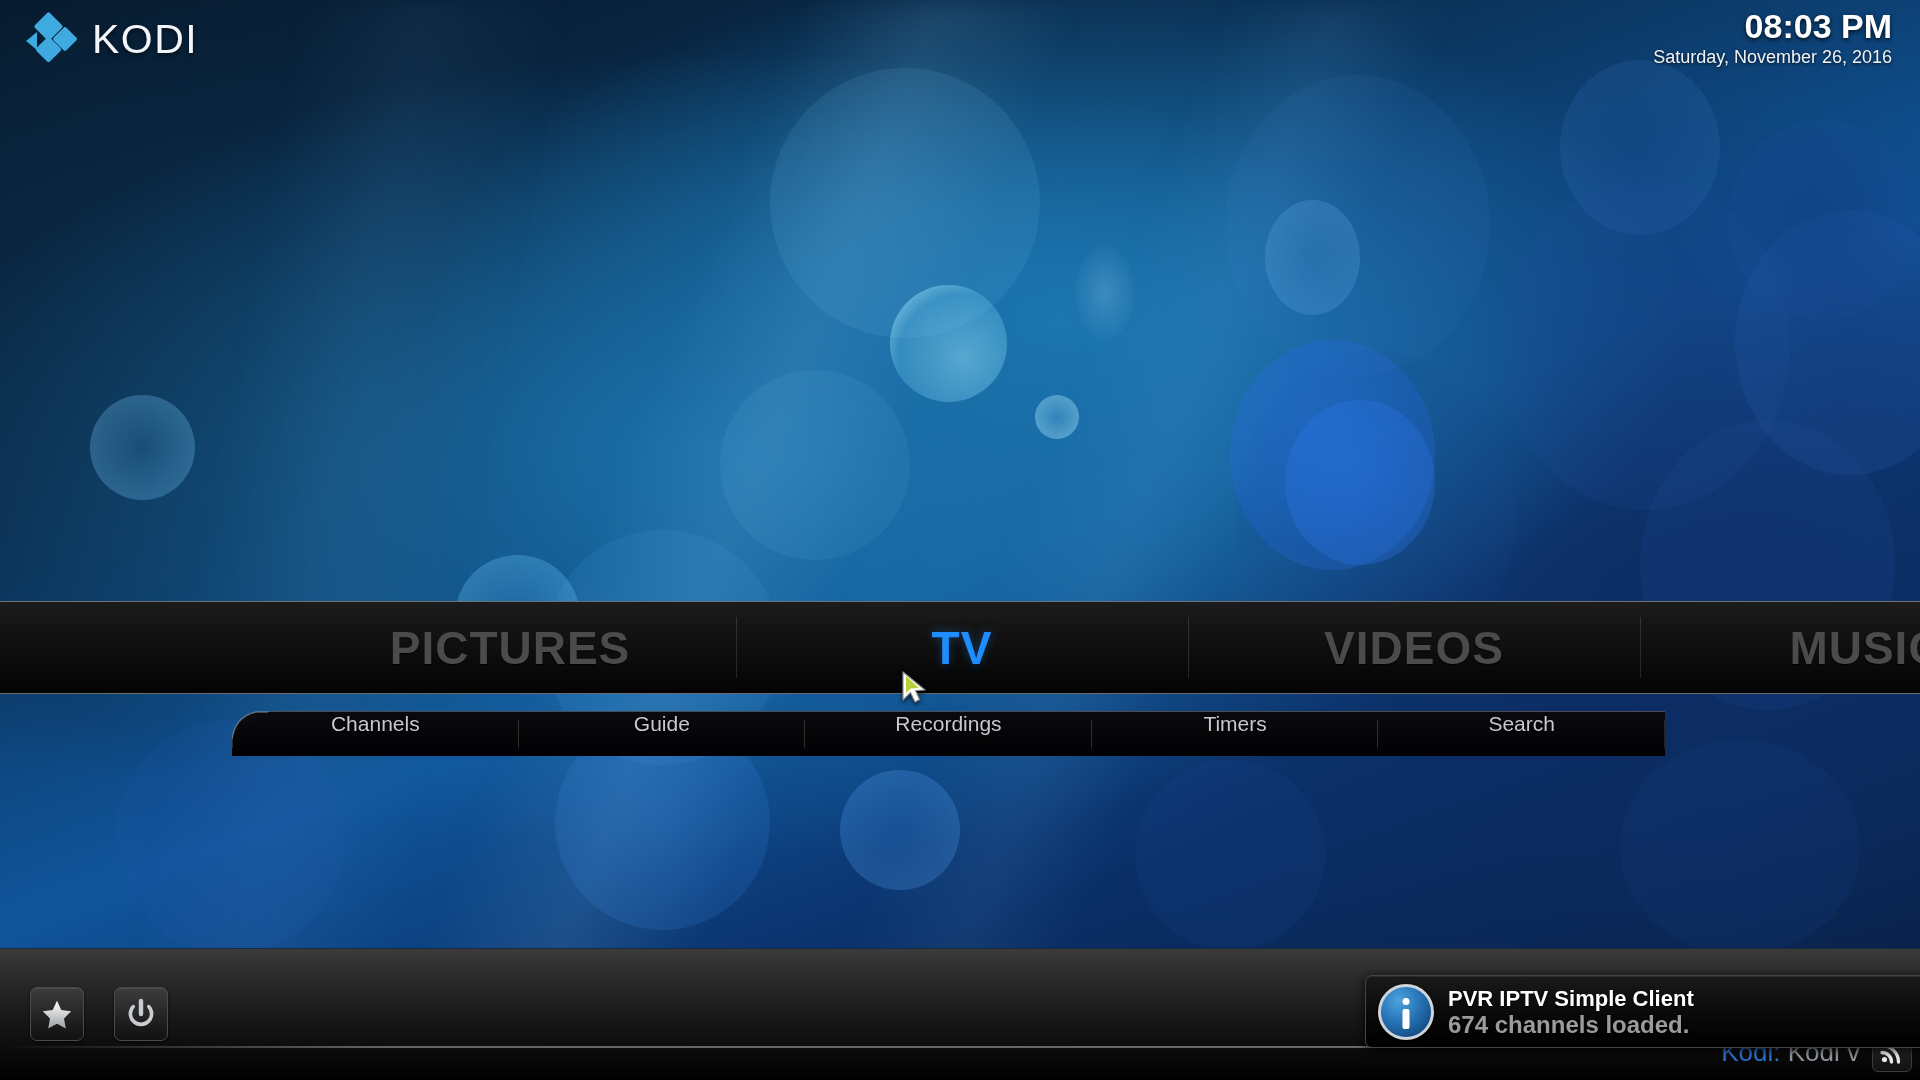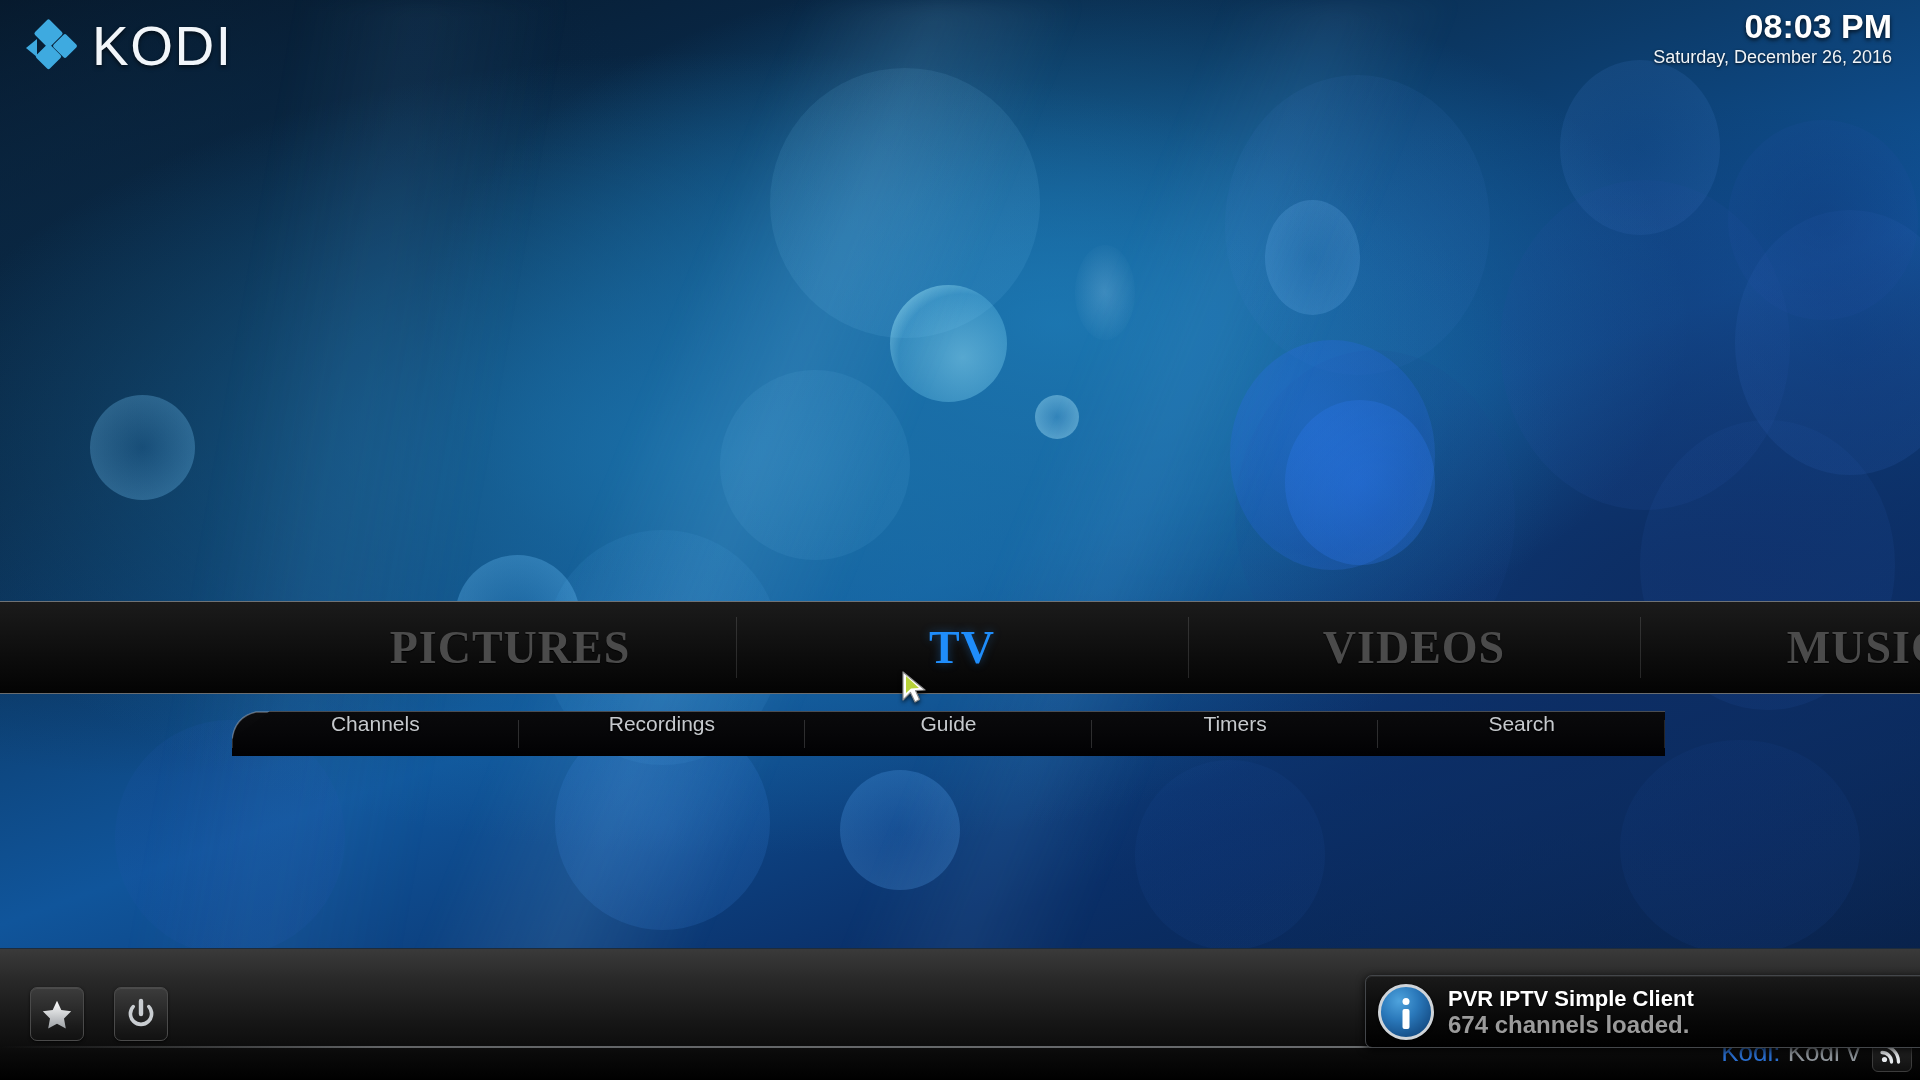--- a/index.html
+++ b/index.html
@@ -58,21 +58,21 @@
   #logo-mark .d3 { width:19px; height:19px; left:13px; top:26px; }
   #logo-mark .tri {
     position:absolute; left:0px; top:18px;
     width:0;height:0;
     border-top:9px solid transparent;
     border-bottom:9px solid transparent;
     border-right:11px solid #3eaae0;
   }
   #logo-text {
     color:#f2f6fa;
-    font-size:55px;
+    font-size:41px;
     font-weight:400;
     letter-spacing:1.5px;
     text-shadow:0 2px 4px rgba(0,0,0,0.6);
   }
 
   
   #clock {
     position:absolute; right:28px; top:6px;
     text-align:right; z-index:20;
   }
@@ -93,21 +93,20 @@
   #mainmenu {
     position:absolute; left:0; top:601px;
     width:1920px; height:93px;
     background:linear-gradient(to bottom, #1b1b1b 0%, #151515 25%, #0c0c0c 62%, #030303 100%);
     border-top:1px solid rgba(200,205,210,0.55);
     border-bottom:1px solid rgba(185,190,195,0.5);
     display:flex;
     align-items:center;
     z-index:15;
     overflow:hidden;
-    font-family:Liberation Serif, serif;
   }
   .menu-item {
     flex:0 0 452px;
     height:100%;
     display:flex; align-items:center; justify-content:center;
     position:relative;
     font-size:46px;
     font-weight:bold;
     letter-spacing:1px;
   }
@@ -356,21 +355,21 @@
       <div class="dia d1"></div>
       <div class="dia d2"></div>
       <div class="dia d3"></div>
       <div class="tri"></div>
     </div>
     <div id="logo-text">KODI</div>
   </div>
 
   <div id="clock">
     <div id="clock-time">08:03 PM</div>
-    <div id="clock-date">Saturday, December 26, 2016</div>
+    <div id="clock-date">Saturday, November 26, 2016</div>
   </div>
 
   <div id="mainmenu">
     <div class="menu-spacer"></div>
     <div class="menu-item dim">
       <span>PICTURES</span>
     </div>
     <div class="menu-item active">
       <span>TV</span>
     </div>
@@ -392,24 +391,24 @@
     </defs>
     <path d="M0,45 L0,30 Q2,6 24,1 L1433,1 L1433,45 L1445,45 L1420,45 Q1402,45 1392,36 L1380,26 L1365,45 Z" fill="url(#subgrad)"></path>
     <path d="M0,30 Q2,6 24,1 L1433,1" fill="none" stroke="rgba(170,176,186,0.5)" stroke-width="1.4"></path>
   </svg>
 
   <div id="submenu">
     <div class="sub-item">
       <span>Channels</span>
     </div>
     <div class="sub-item">
+      <span>Guide</span>
+    </div>
+    <div class="sub-item">
       <span>Recordings</span>
-    </div>
-    <div class="sub-item">
-      <span>Guide</span>
     </div>
     <div class="sub-item">
       <span>Timers</span>
     </div>
     <div class="sub-item">
       <span>Search</span>
     </div>
   </div>
 
   <svg id="cursor" viewBox="0 0 28 32">

